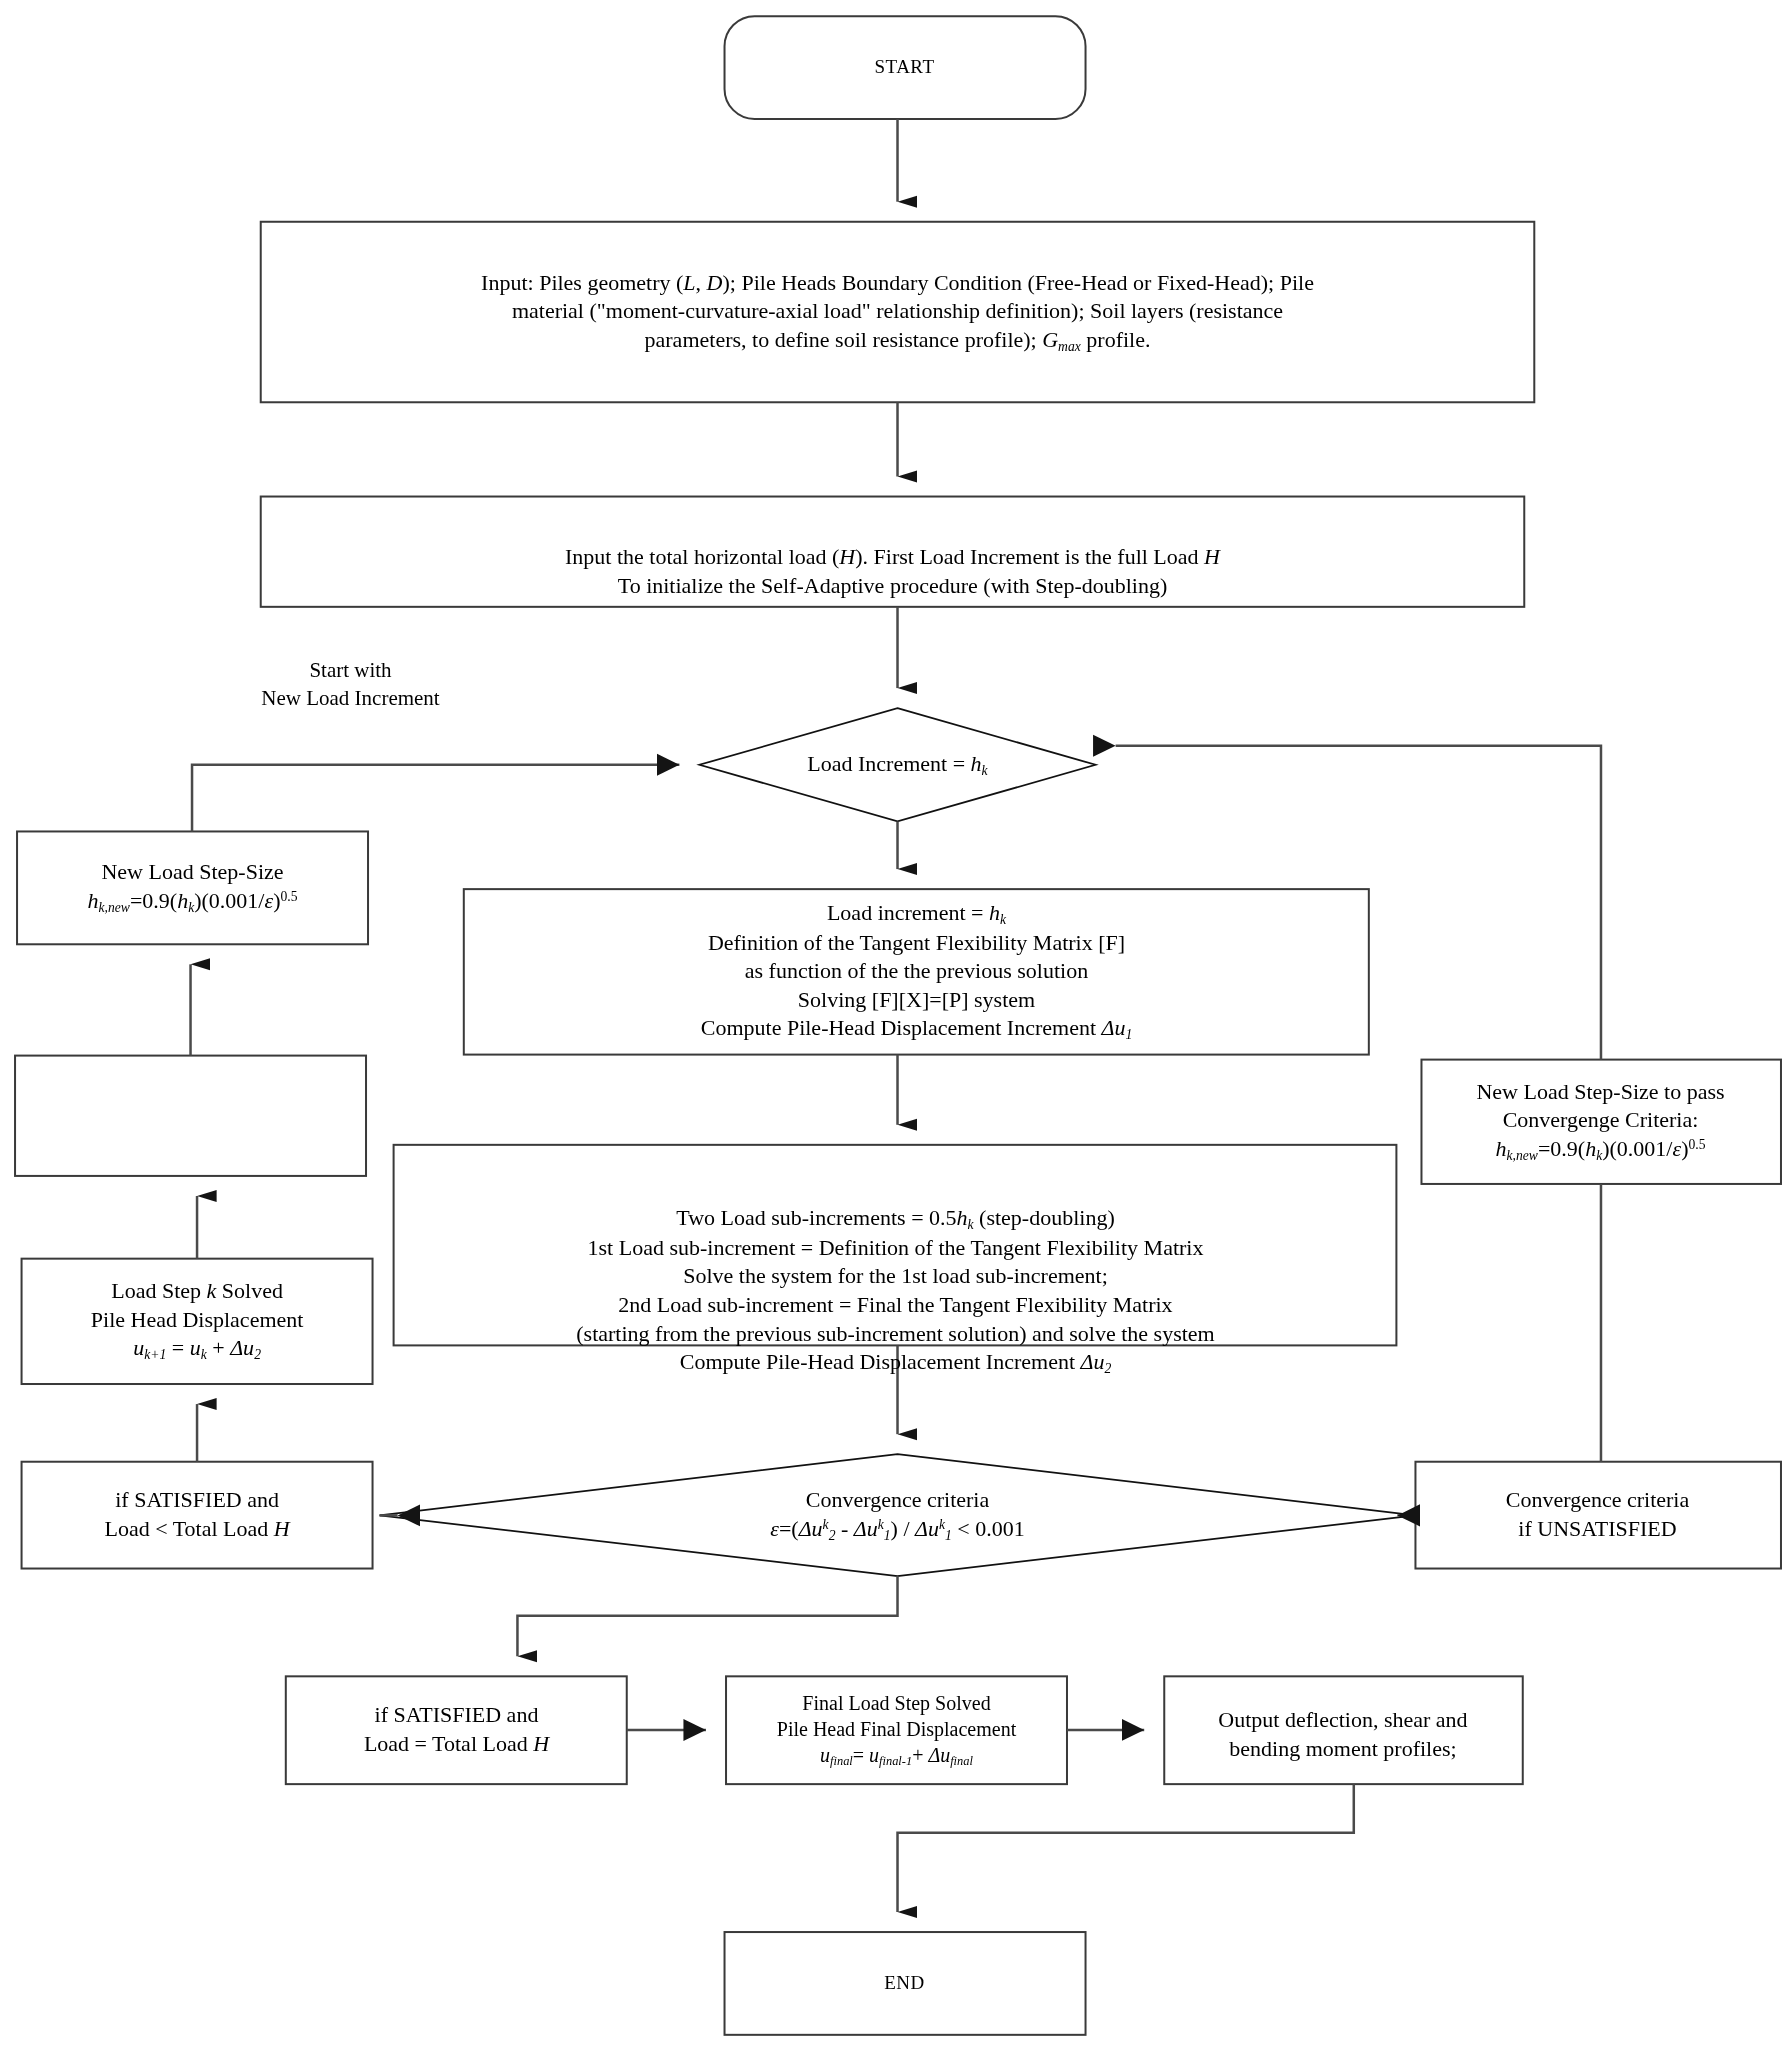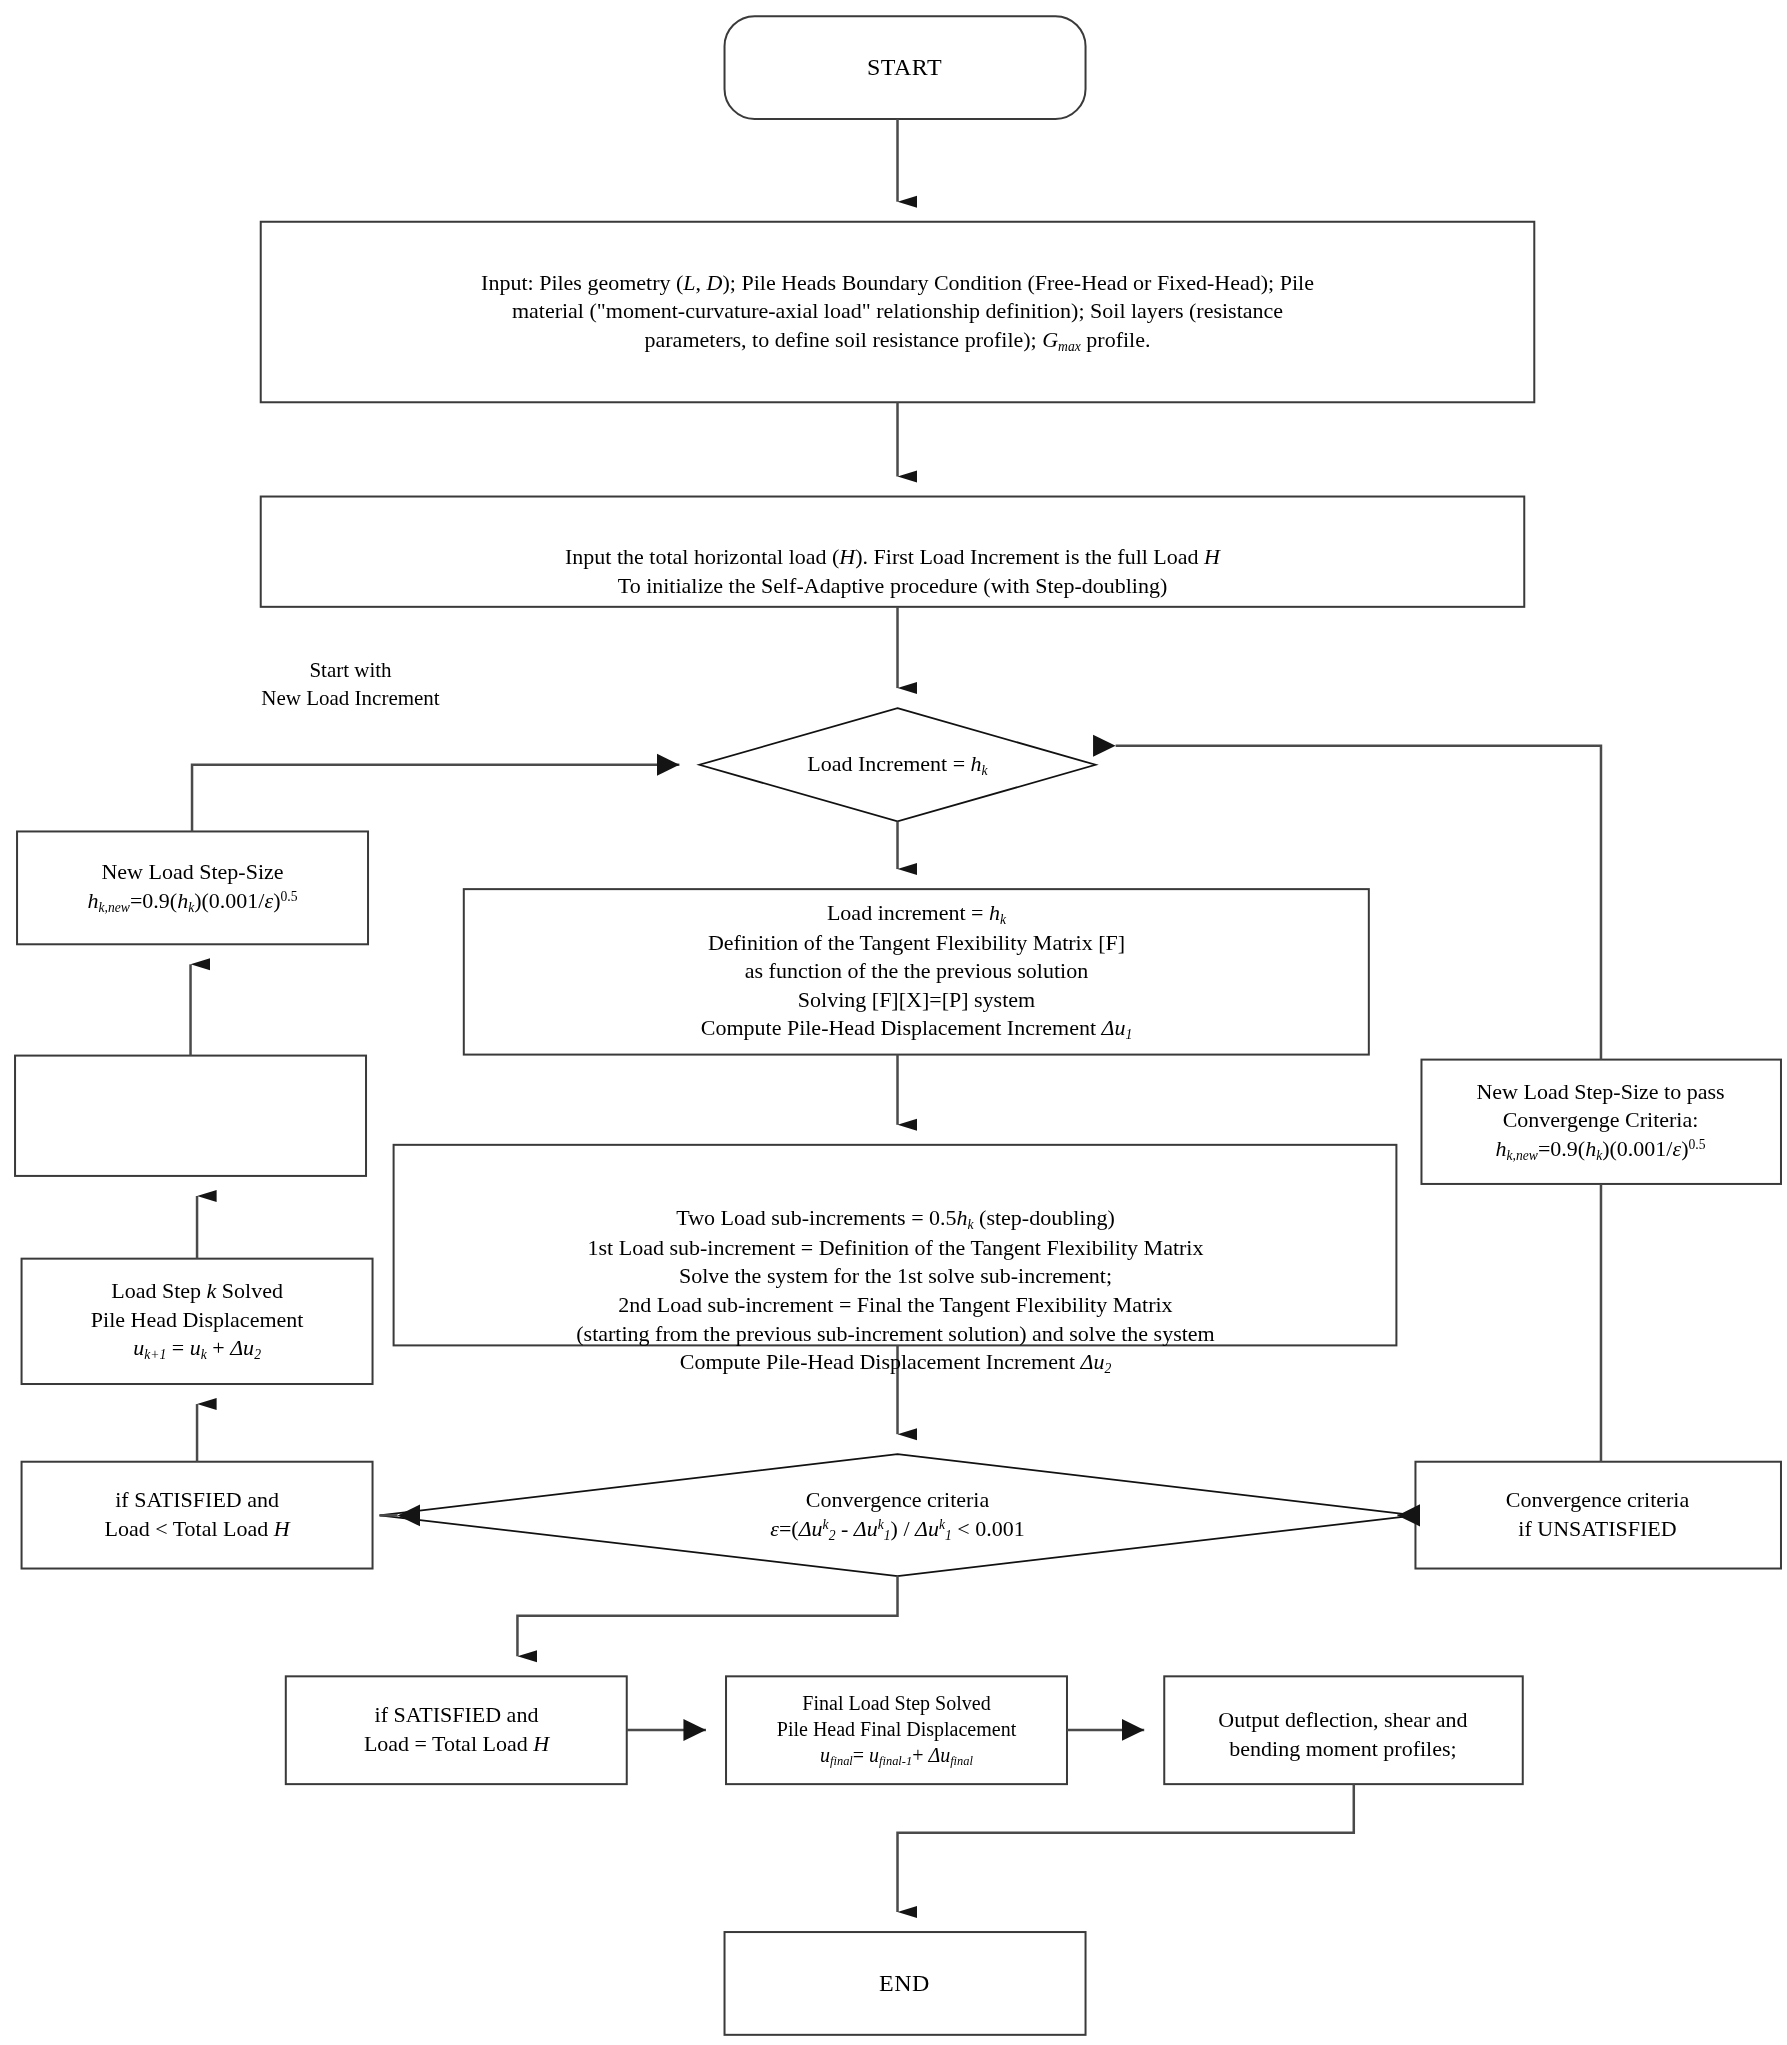--- a/index.html
+++ b/index.html
@@ -5,21 +5,21 @@
   html,body{margin:0;padding:0;background:#ffffff;}
   body{font-family:"Liberation Serif", serif;}
   #canvas{position:relative;width:1788px;height:2046px;background:#fff;overflow:hidden;}
   svg{position:absolute;top:0;left:0;width:1788px;height:2046px;}
   .node-text{
     position:absolute;display:flex;align-items:center;justify-content:center;
     text-align:center;font-family:"Liberation Serif", serif;color:#000;
     line-height:1.30;pointer-events:none;
   }
   .node-text > div{width:100%;}
-  .t-term{font-size:24px;letter-spacing:0.5px;}
+  .t-term{font-size:19px;letter-spacing:0.5px;}
   .t-box{font-size:22px;}
   .t-box-sm{font-size:20px;}
   .t-dia{font-size:22px;}
   .t-lbl{font-size:21px;}
   i.v{font-style:italic;}
   sub{font-size:0.62em;vertical-align:-0.28em;font-style:italic;}
   sup{font-size:0.62em;vertical-align:0.52em;}
   .shape{fill:#ffffff;stroke:#3a3a3a;stroke-width:4;}
   .shape-dia{fill:#ffffff;stroke:#111;stroke-width:3.5;}
   .conn{stroke:#4a4a4a;stroke-width:5;fill:none;}
@@ -154,21 +154,21 @@
       <div>as function of the the previous solution</div>
       <div>Solving [F][X]=[P] system</div>
       <div>Compute Pile-Head Displacement Increment <i class="v">Δu<sub>1</sub></i></div>
     </div>
   </div>
 
   <div class="node-text t-box" style="left:404px;top:1189px;width:983px;height:204px;">
     <div>
       <div>Two Load sub-increments = 0.5<i class="v">h<sub>k</sub></i> (step-doubling)</div>
       <div>1st Load sub-increment = Definition of the Tangent Flexibility Matrix</div>
-      <div>Solve the system for the 1st solve sub-increment;</div>
+      <div>Solve the system for the 1st load sub-increment;</div>
       <div>2nd Load sub-increment = Final the Tangent Flexibility Matrix</div>
       <div>(starting from the previous sub-increment solution) and solve the system</div>
       <div>Compute Pile-Head Displacement Increment <i class="v">Δu<sub>2</sub></i></div>
     </div>
   </div>
 
   <div class="node-text t-dia" style="left:647px;top:1475px;width:501px;height:80px;">
     <div>
       <div>Convergence criteria</div>
       <div><i class="v">ε</i>=(<i class="v">Δu<sup>k</sup><sub>2</sub></i> - <i class="v">Δu<sup>k</sup><sub>1</sub></i>) / <i class="v">Δu<sup>k</sup><sub>1</sub></i> &lt; 0.001</div>

